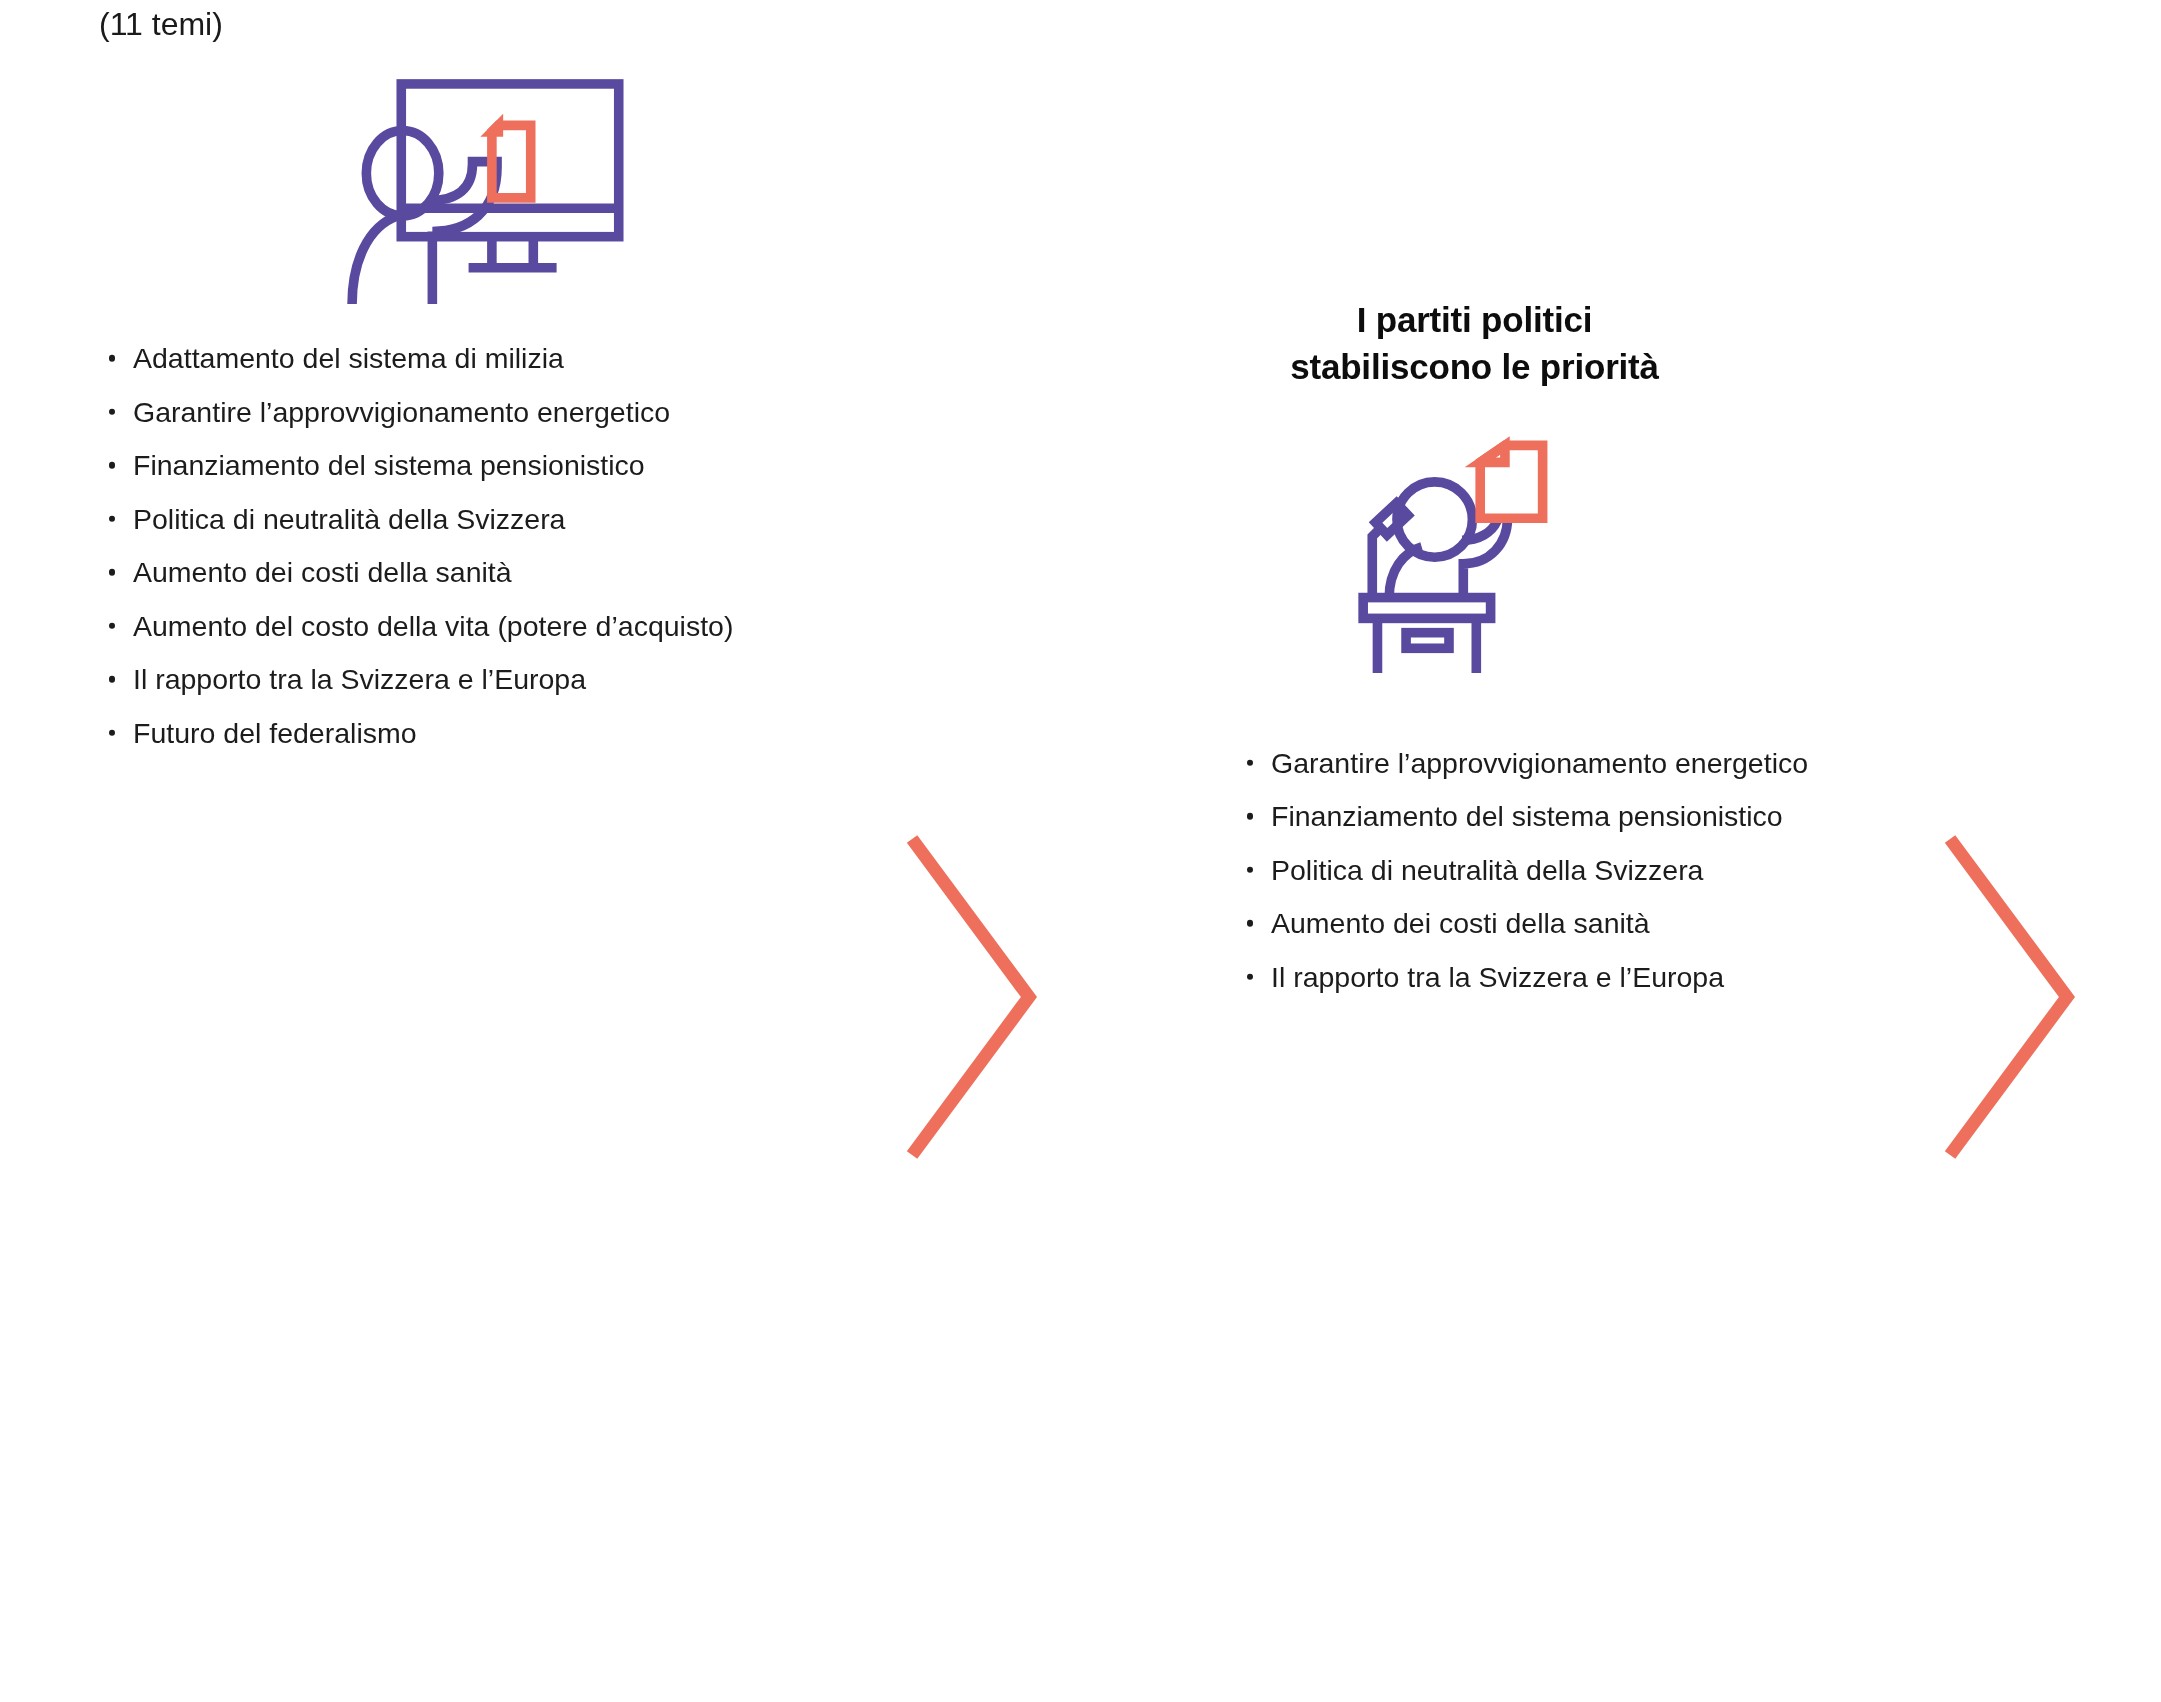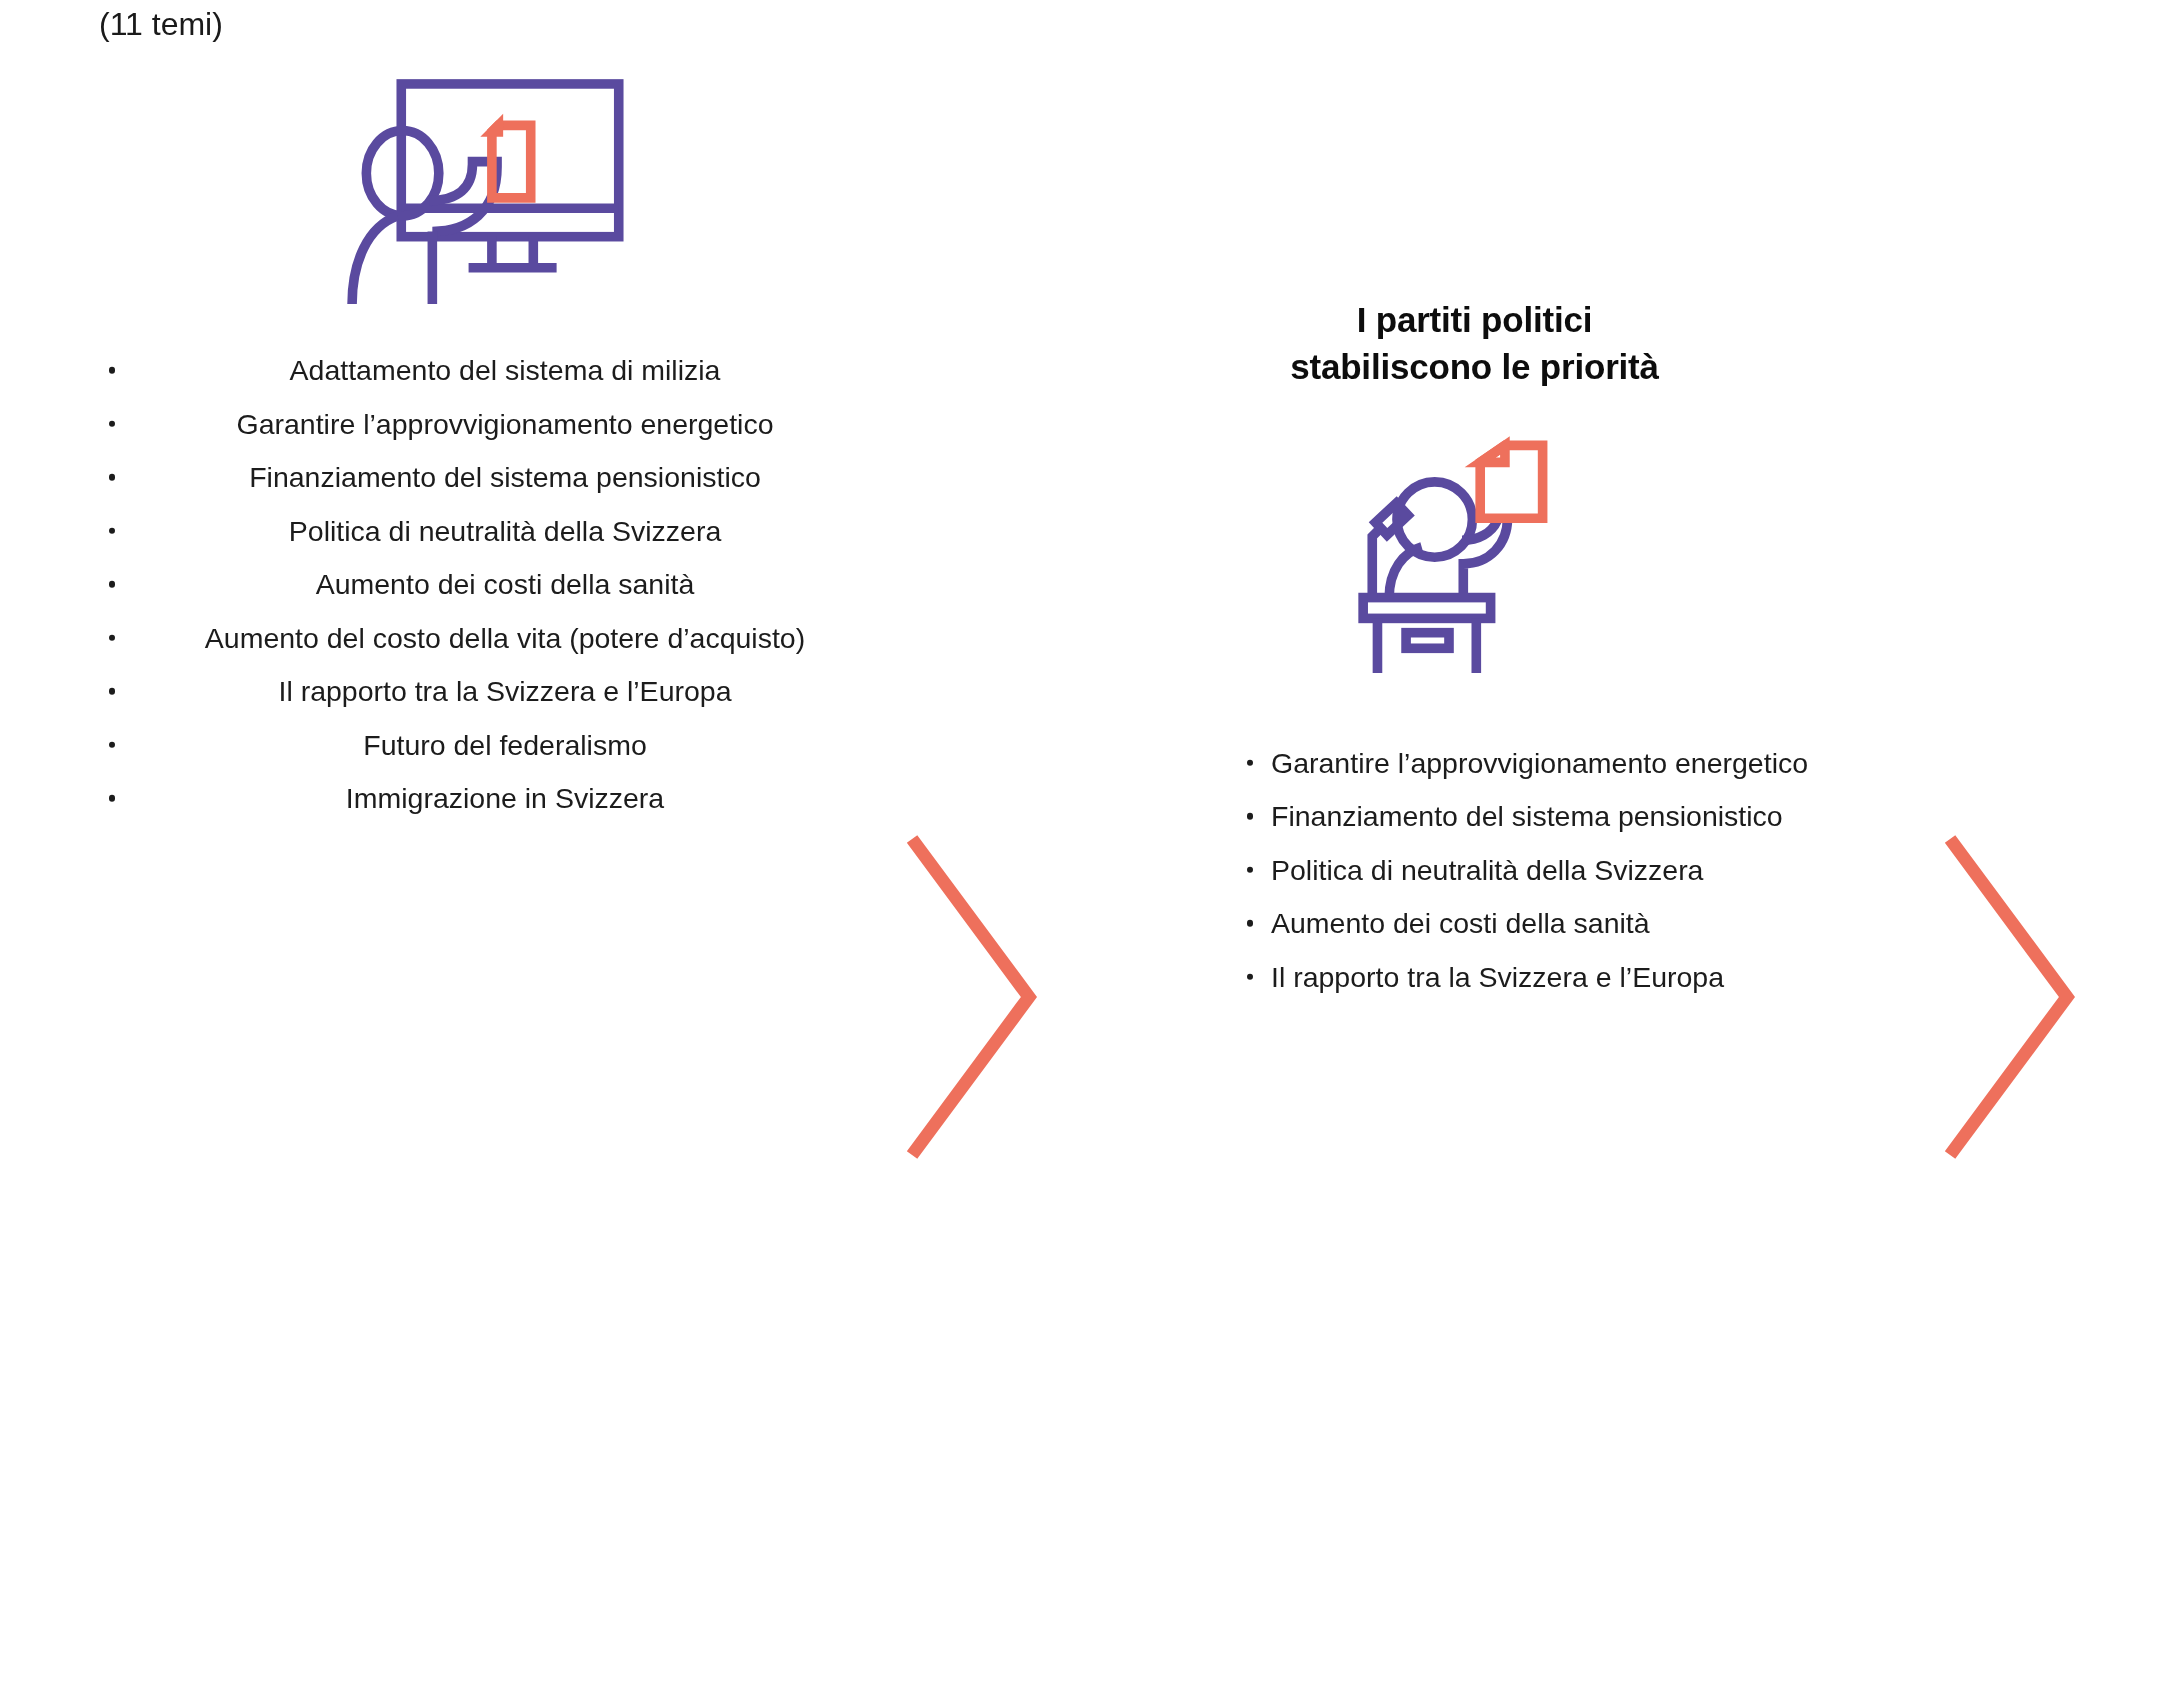--- a/index.html
+++ b/index.html
@@ -64,21 +64,21 @@
   #illus-2-wrap { margin-top: 18px; text-align: center; }
   #illus-3-wrap { margin-top: 21px; text-align: center; }
   #illus-4-wrap { margin-top: 48px; text-align: center; }
 
   
   .topic-list {
     list-style: none;
     margin-top: 42px;
   }
 
-  #col-1 .topic-list { margin-top: 52px; text-align: center; }
+  #col-1 .topic-list { margin-top: 40px; }
   #col-2 .topic-list { margin-top: 76px; margin-left: 130px; }
 
   .topic-list li {
     position: relative;
     padding-left: 34px;
     font-size: 28.5px;
     line-height: 1.0;
     color: #1c1c1c;
     margin-bottom: 25px;
     white-space: nowrap;
@@ -159,21 +159,20 @@
 
     <ul class="topic-list">
       <li>Adattamento del sistema di milizia</li>
       <li>Garantire l’approvvigionamento energetico</li>
       <li>Finanziamento del sistema pensionistico</li>
       <li>Politica di neutralità della Svizzera</li>
       <li>Aumento dei costi della sanità</li>
       <li>Aumento del costo della vita (potere d’acquisto)</li>
       <li>Il rapporto tra la Svizzera e l’Europa</li>
       <li>Futuro del federalismo</li>
-      <li>Immigrazione in Svizzera</li>
     </ul>
   </div>
 
   <div class="column" id="col-2">
 
     <div class="stage-heading">I partiti politici
 stabiliscono le priorità</div>
 
 
     <div id="illus-2-wrap">

